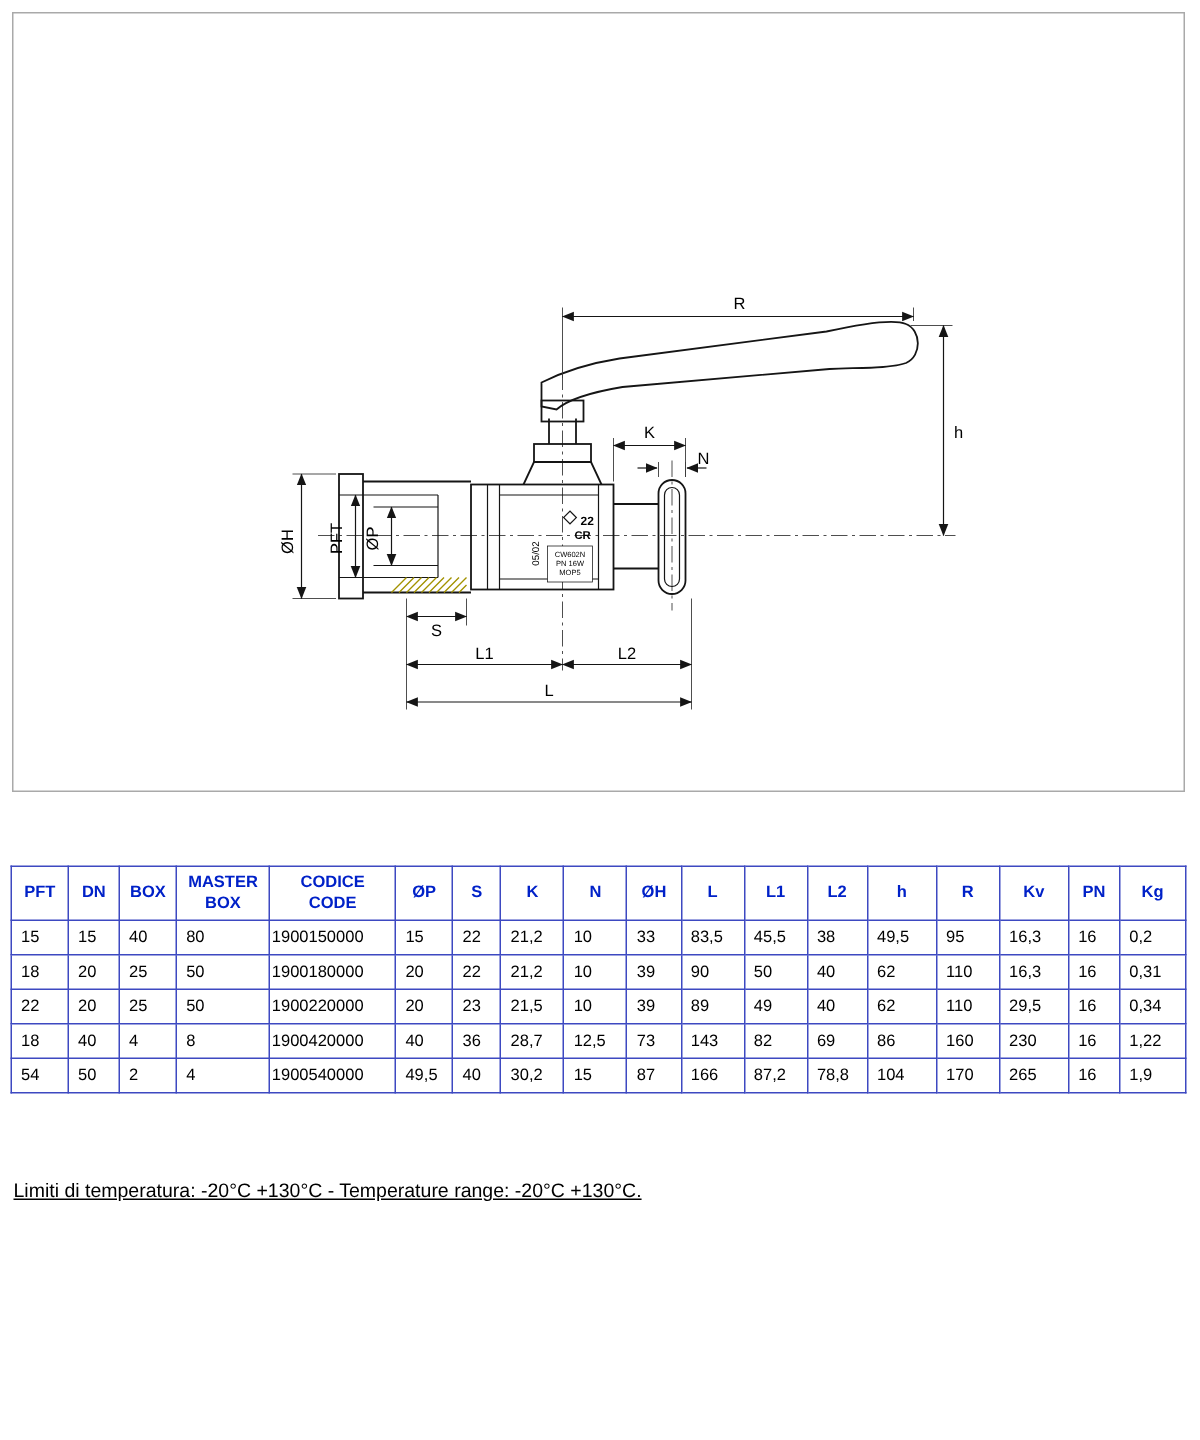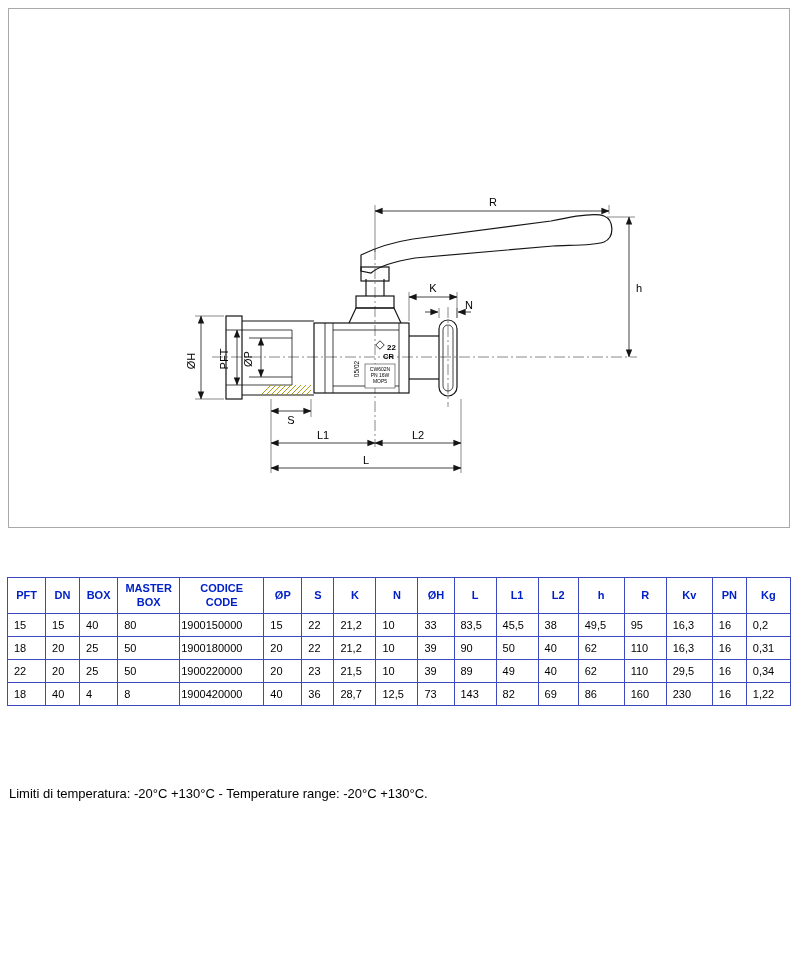--- a/index.html
+++ b/index.html
@@ -36,21 +36,21 @@
     vertical-align:middle; white-space:pre-line; height:36px; padding:2px 1px;
     line-height:1.25;
   }
   .spec-table td {
     height:23px; padding:2px 3px 2px 6px; text-align:left; color:#000;
     vertical-align:middle; background:#fff;
   }
   .spec-table td.c-center { text-align:left; padding:2px 1px; }
 
   .footer-note {
-    position:absolute; left:9px; top:786px; font-size:13px; color:#000;
+    position:absolute; left:9px; top:786px; font-size:13px; color:#000;text-decoration:underline;
   }
 </style>
 </head>
 <body>
 
 <div class="page">
 
   <div class="drawing-frame">
     <svg viewBox="0 0 780 518">
       <defs>
@@ -297,18 +297,38 @@
           <td>73</td>
           <td>143</td>
           <td>82</td>
           <td>69</td>
           <td>86</td>
           <td>160</td>
           <td>230</td>
           <td>16</td>
           <td>1,22</td>
         </tr>
+        <tr>
+          <td>54</td>
+          <td>50</td>
+          <td>2</td>
+          <td>4</td>
+          <td class="c-center">1900540000</td>
+          <td>49,5</td>
+          <td>40</td>
+          <td>30,2</td>
+          <td>15</td>
+          <td>87</td>
+          <td>166</td>
+          <td>87,2</td>
+          <td>78,8</td>
+          <td>104</td>
+          <td>170</td>
+          <td>265</td>
+          <td>16</td>
+          <td>1,9</td>
+        </tr>
       </tbody>
   </table>
 
   <div class="footer-note">Limiti di temperatura: -20°C +130°C - Temperature range: -20°C +130°C.</div>
 
 </div>
 
 </body></html>

